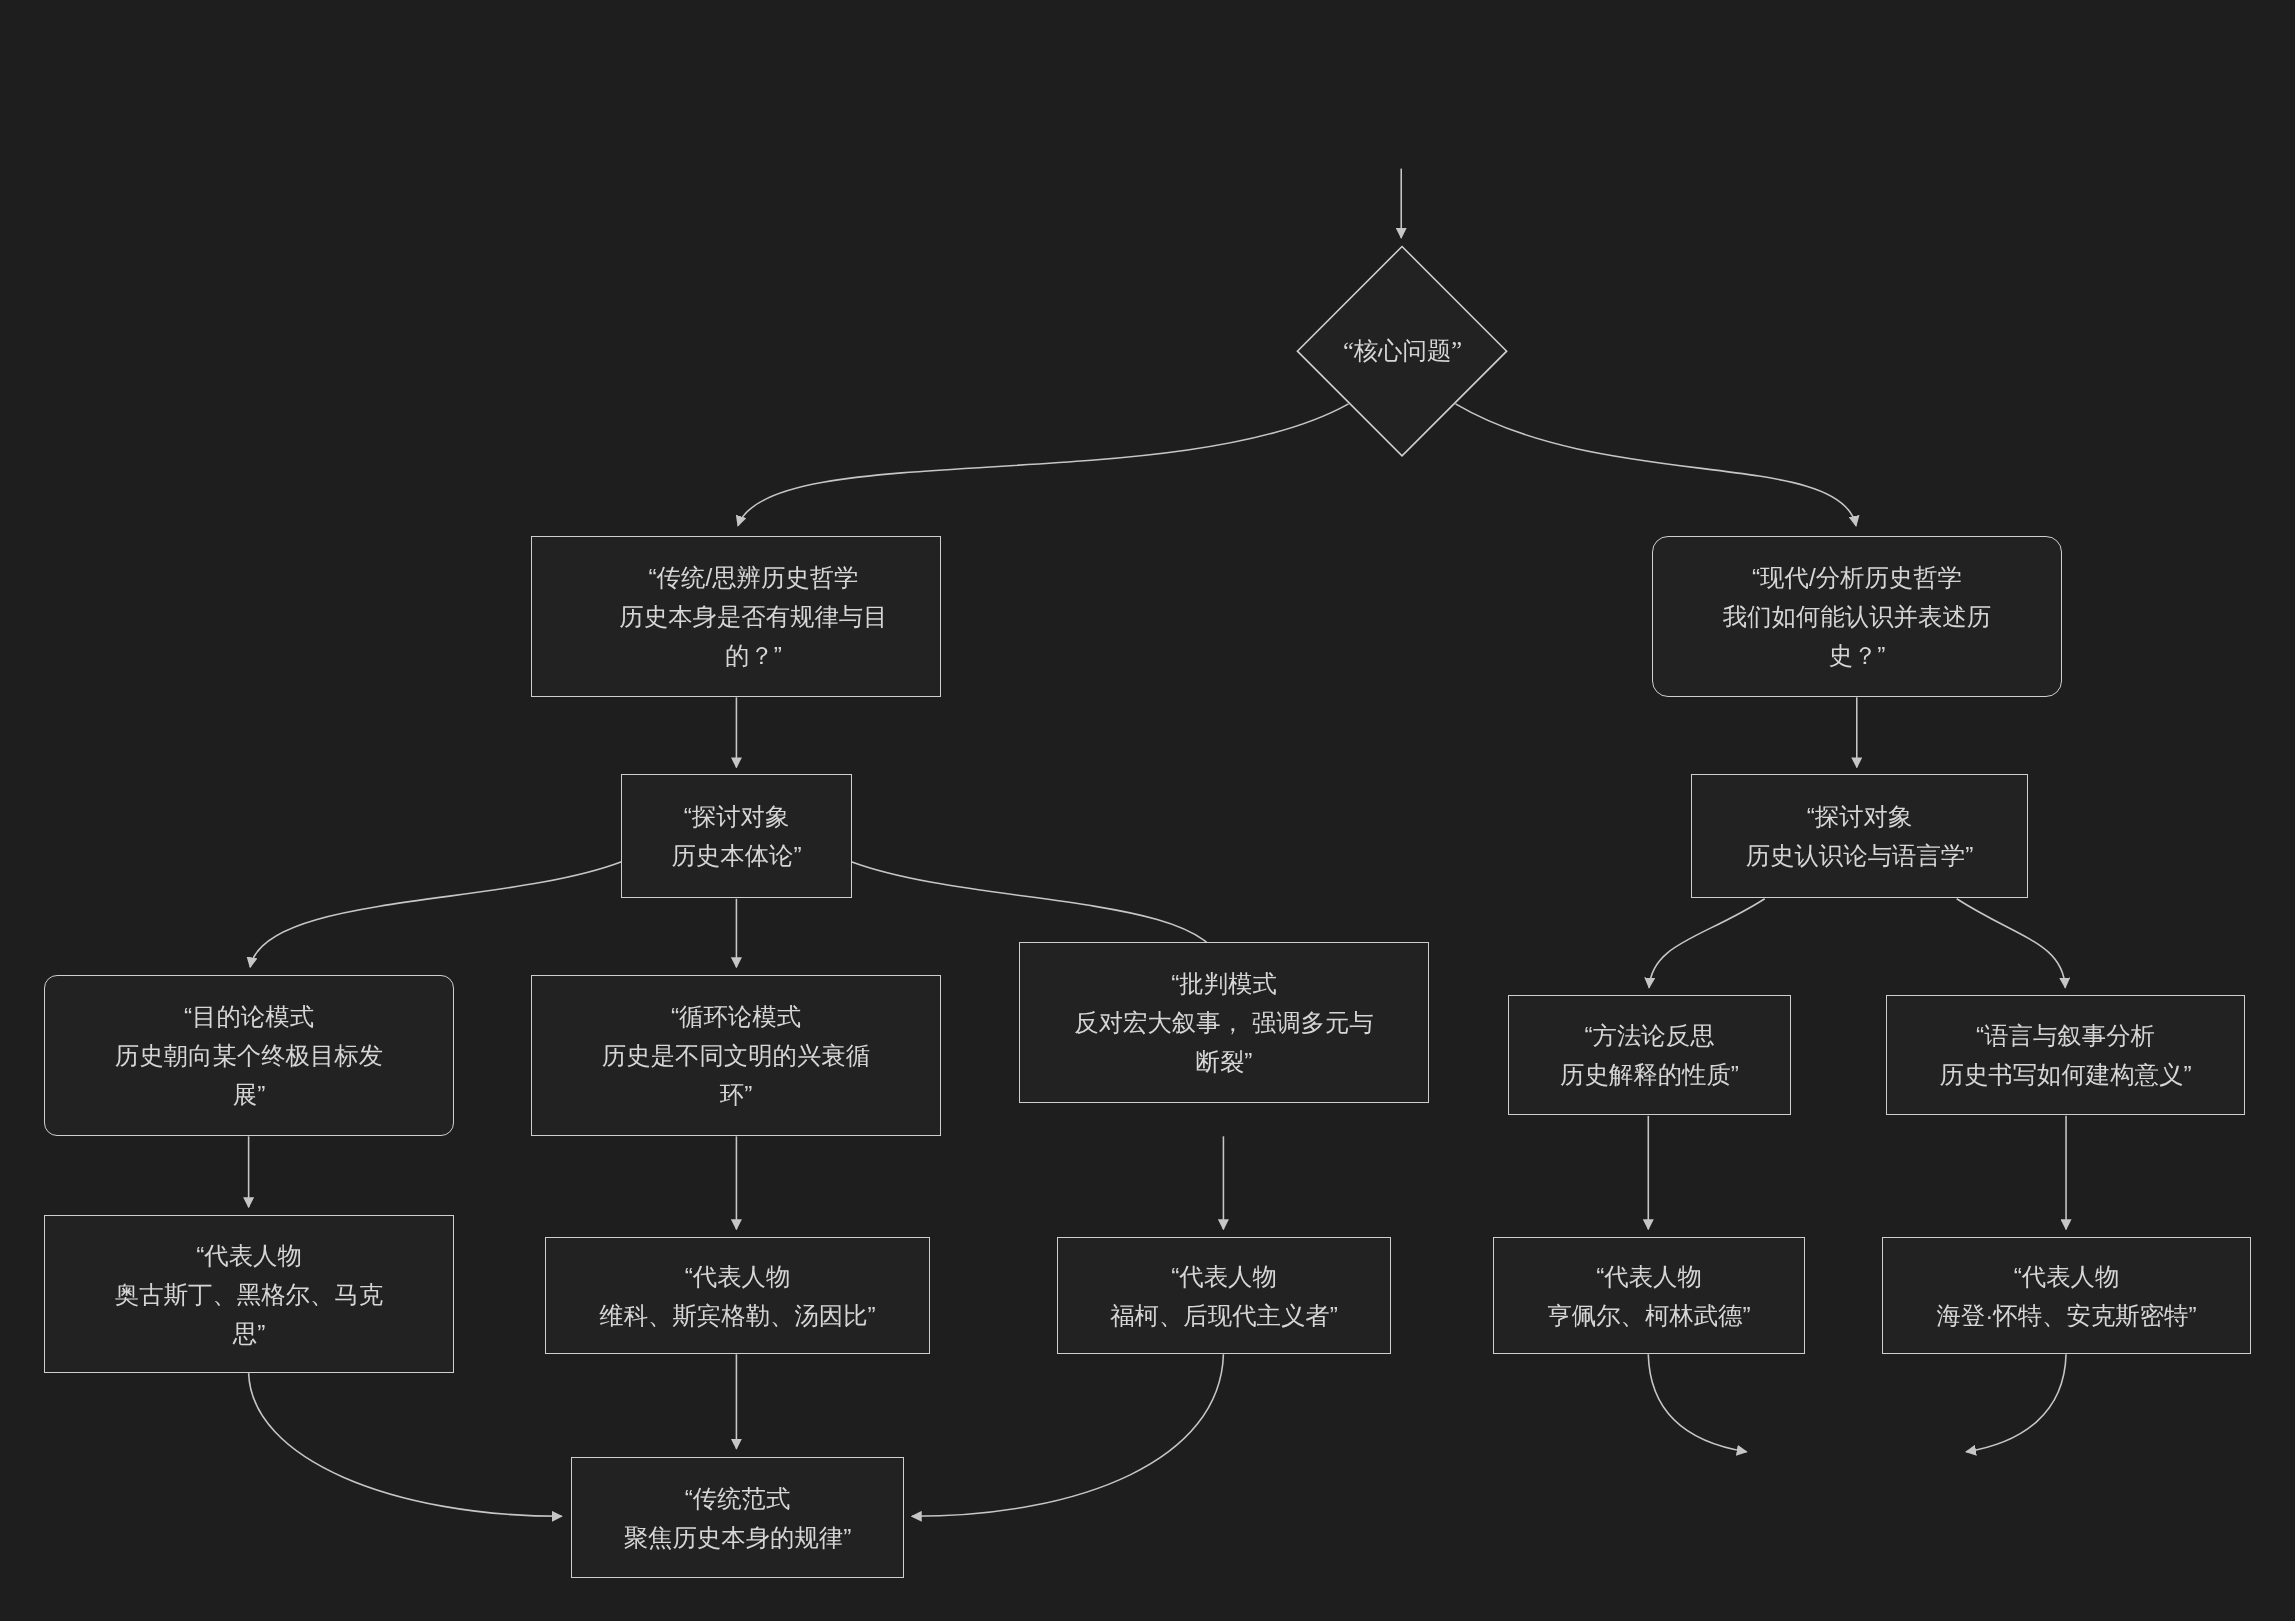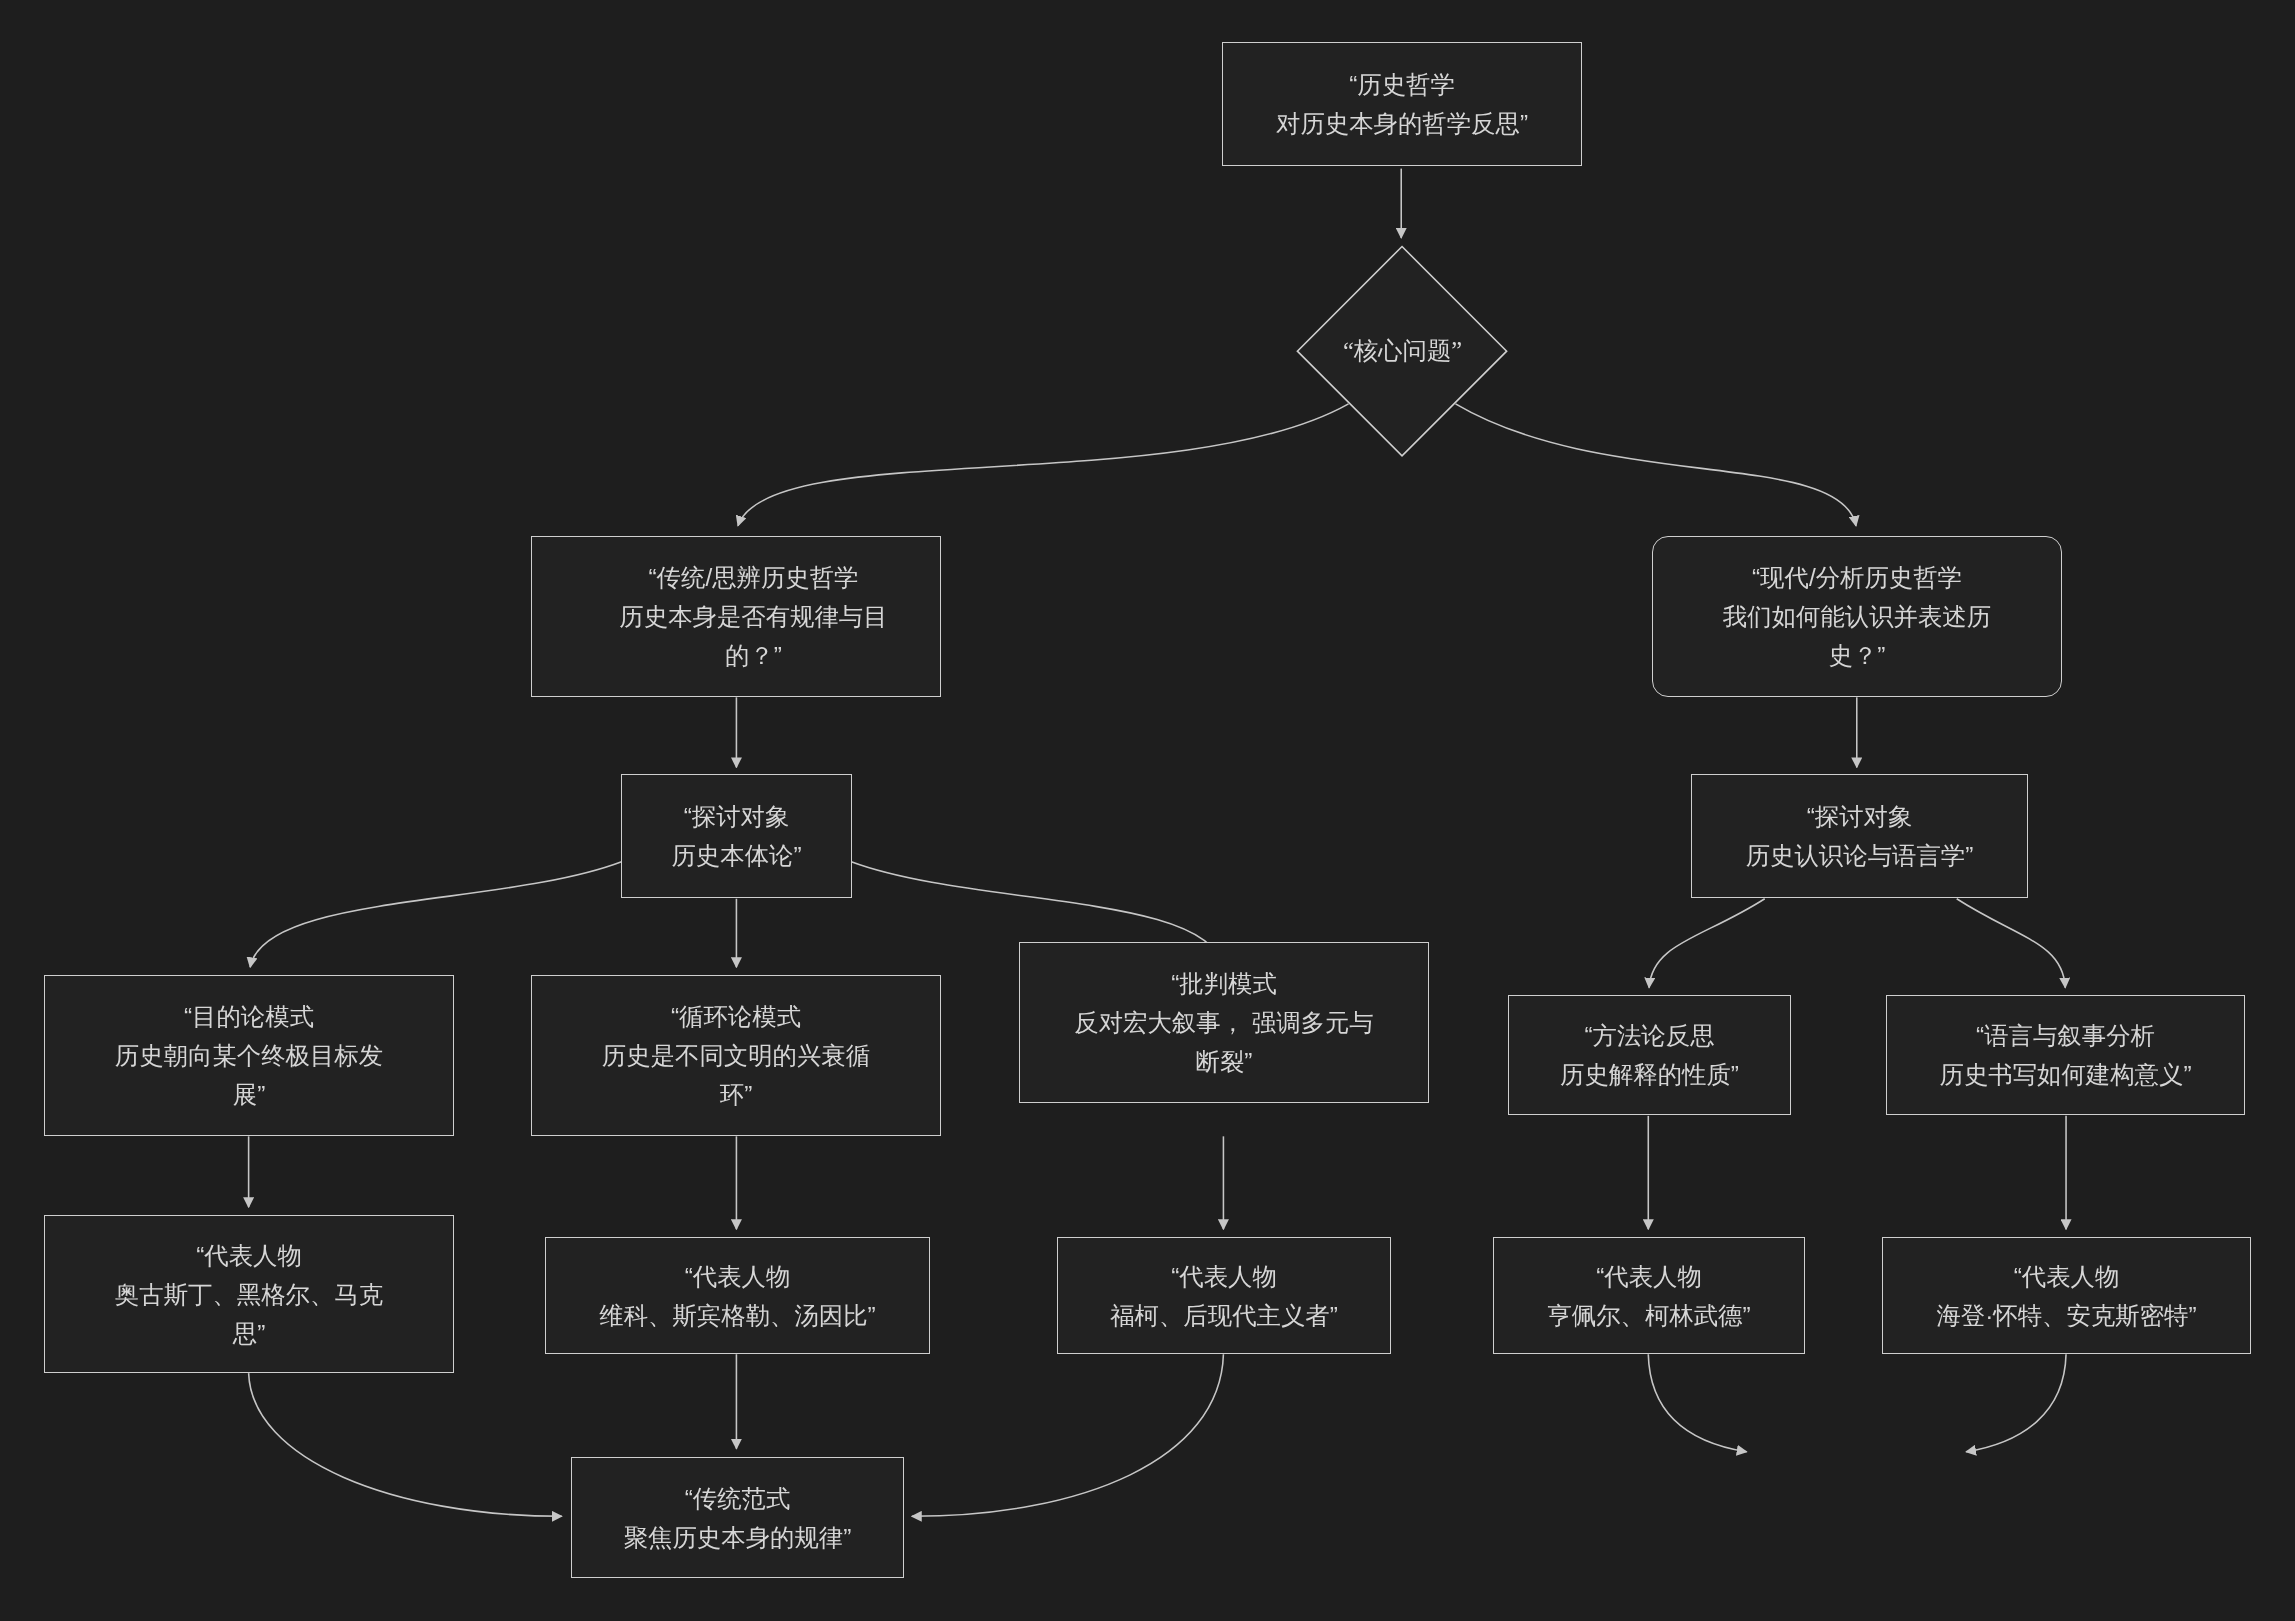--- a/index.html
+++ b/index.html
@@ -71,24 +71,20 @@
     <path class="edge" d="M 2243 1142 C 2165 1192, 2100 1198, 2096 1255" marker-end="url(#arrow)"></path>
     <path class="edge" d="M 2487 1142 C 2565 1192, 2622 1198, 2625 1255" marker-end="url(#arrow)"></path>
     <path class="edge" d="M 2095 1418 L 2095 1562" marker-end="url(#arrow)"></path>
     <path class="edge" d="M 2626 1418 L 2626 1562" marker-end="url(#arrow)"></path>
     <path class="edge" d="M 2095 1721 C 2097 1795, 2145 1833, 2220 1845" marker-end="url(#arrow)"></path>
     <path class="edge" d="M 2626 1721 C 2624 1795, 2572 1833, 2499 1845" marker-end="url(#arrow)"></path>
 
     <polygon class="diamond-shape" points="1782,313 1915,446 1782,579 1649,446"></polygon>
   </svg>
 
-  <div class="node" style="left:1222px;top:42px;width:360px;height:124px;">
-    <div class="node-label">“历史哲学
-对历史本身的哲学反思”</div>
-  </div>
 
   <div class="diamond-label" style="left:1298px;top:331px;width:209px;height:39px;font-family:Liberation Serif, serif;">
     <div class="node-label">“核心问题”</div>
   </div>
 
   <div class="node" style="left:531px;top:536px;width:410px;height:161px;padding-left:35px;">
     <div class="node-label">“传统/思辨历史哲学
 历史本身是否有规律与目
 的？”</div>
   </div>
@@ -102,21 +98,21 @@
   <div class="node" style="left:621px;top:774px;width:231px;height:124px;">
     <div class="node-label">“探讨对象
 历史本体论”</div>
   </div>
 
   <div class="node" style="left:1691px;top:774px;width:337px;height:124px;">
     <div class="node-label">“探讨对象
 历史认识论与语言学”</div>
   </div>
 
-  <div class="node" style="left:44px;top:975px;width:410px;height:161px;">
+  <div class="node" style="left:44px;top:975px;width:410px;height:161px;border-radius:13px;">
     <div class="node-label">“目的论模式
 历史朝向某个终极目标发
 展”</div>
   </div>
 
   <div class="node" style="left:531px;top:975px;width:410px;height:161px;">
     <div class="node-label">“循环论模式
 历史是不同文明的兴衰循
 环”</div>
   </div>

